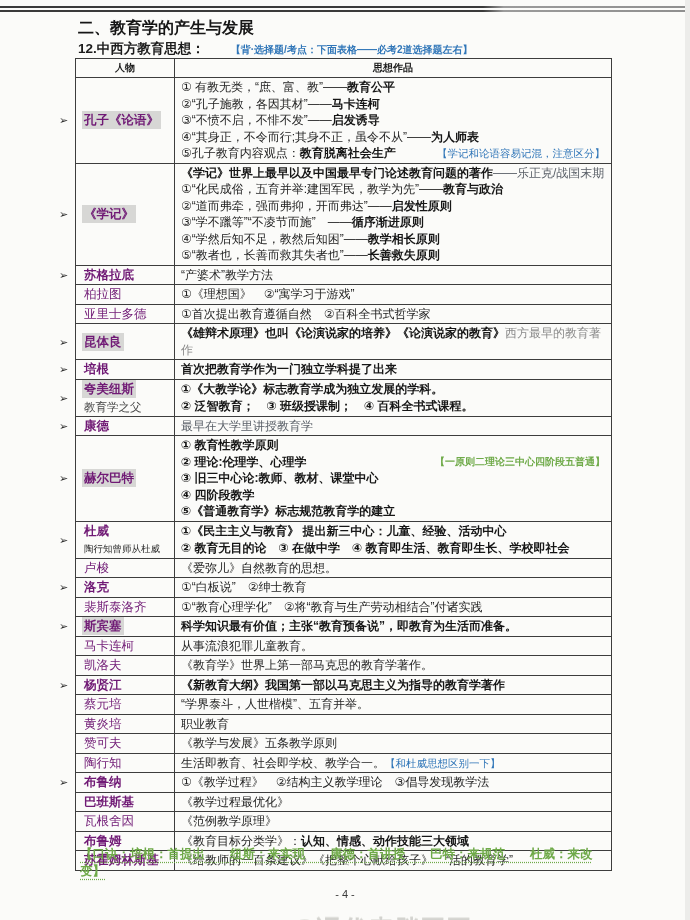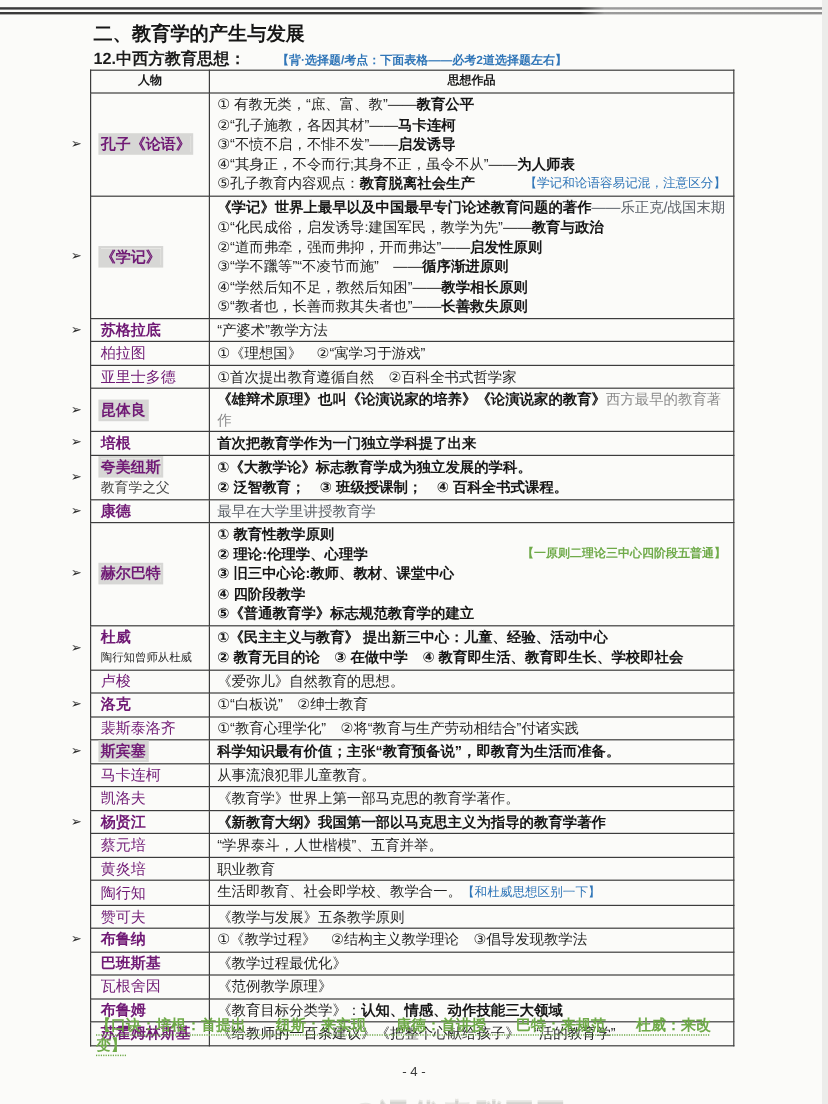--- a/index.html
+++ b/index.html
@@ -111,21 +111,21 @@
             <div class="line"><span>②“孔子施教，各因其材”——</span><span class="s-b">马卡连柯</span></div>
             <div class="line"><span>③“不愤不启，不悱不发”——</span><span class="s-b">启发诱导</span></div>
             <div class="line"><span>④“其身正，不令而行;其身不正，虽令不从”——</span><span class="s-b">为人师表</span></div>
             <div class="line"><span>⑤孔子教育内容观点：</span><span class="s-b">教育脱离社会生产</span><span class="s-blue-r">【学记和论语容易记混，注意区分】</span></div>
           </td>
         </tr>
         <tr>
           <td class="person"><span class="arrow">➢</span><span class="pname b hl">《学记》</span></td>
           <td class="works">
             <div class="line"><span class="s-b">《学记》世界上最早以及中国最早专门论述教育问题的著作</span><span class="s-gray">——乐正克/战国末期</span></div>
-            <div class="line"><span>①“化民成俗，启发诱导:建国军民，教学为先”——</span><span class="s-b">教育与政治</span></div>
+            <div class="line"><span>①“化民成俗，五育并举:建国军民，教学为先”——</span><span class="s-b">教育与政治</span></div>
             <div class="line"><span>②“道而弗牵，强而弗抑，开而弗达”——</span><span class="s-b">启发性原则</span></div>
             <div class="line"><span>③“学不躐等”“不凌节而施”　——</span><span class="s-b">循序渐进原则</span></div>
             <div class="line"><span>④“学然后知不足，教然后知困”——</span><span class="s-b">教学相长原则</span></div>
             <div class="line"><span>⑤“教者也，长善而救其失者也”——</span><span class="s-b">长善救失原则</span></div>
           </td>
         </tr>
         <tr>
           <td class="person"><span class="arrow">➢</span><span class="pname b">苏格拉底</span></td>
           <td class="works">
             <div class="line"><span>“产婆术”教学方法</span></div>
@@ -233,29 +233,29 @@
             <div class="line"><span>“学界泰斗，人世楷模”、五育并举。</span></div>
           </td>
         </tr>
         <tr>
           <td class="person"><span class="pname">黄炎培</span></td>
           <td class="works">
             <div class="line"><span>职业教育</span></div>
           </td>
         </tr>
         <tr>
+          <td class="person"><span class="pname">赞可夫</span></td>
+          <td class="works">
+            <div class="line"><span>《教学与发展》五条教学原则</span></div>
+          </td>
+        </tr>
+        <tr>
           <td class="person"><span class="pname">陶行知</span></td>
           <td class="works">
             <div class="line"><span>生活即教育、社会即学校、教学合一。</span><span class="s-blue">【和杜威思想区别一下】</span></div>
-          </td>
-        </tr>
-        <tr>
-          <td class="person"><span class="pname">赞可夫</span></td>
-          <td class="works">
-            <div class="line"><span>《教学与发展》五条教学原则</span></div>
           </td>
         </tr>
         <tr>
           <td class="person"><span class="arrow">➢</span><span class="pname b">布鲁纳</span></td>
           <td class="works">
             <div class="line"><span>①《教学过程》　②结构主义教学理论　③倡导发现教学法</span></div>
           </td>
         </tr>
         <tr>
           <td class="person"><span class="pname b">巴班斯基</span></td>

